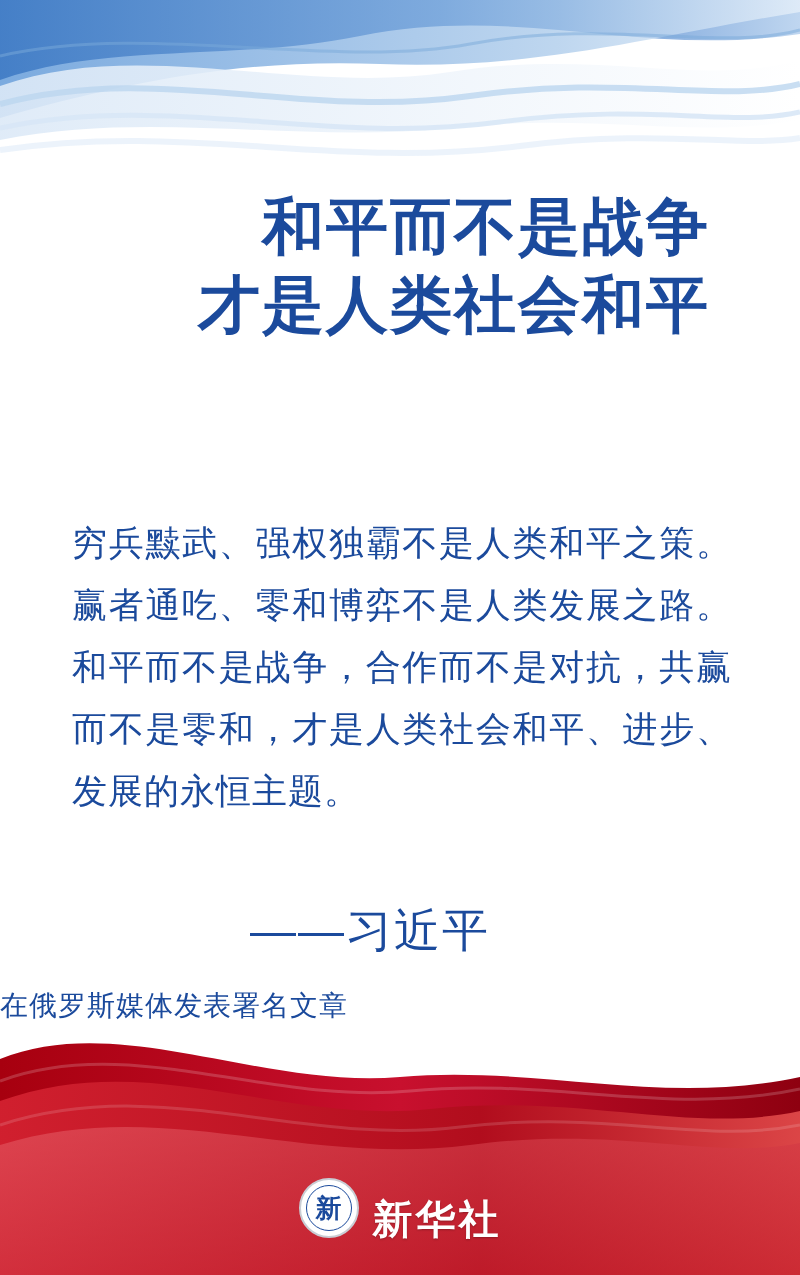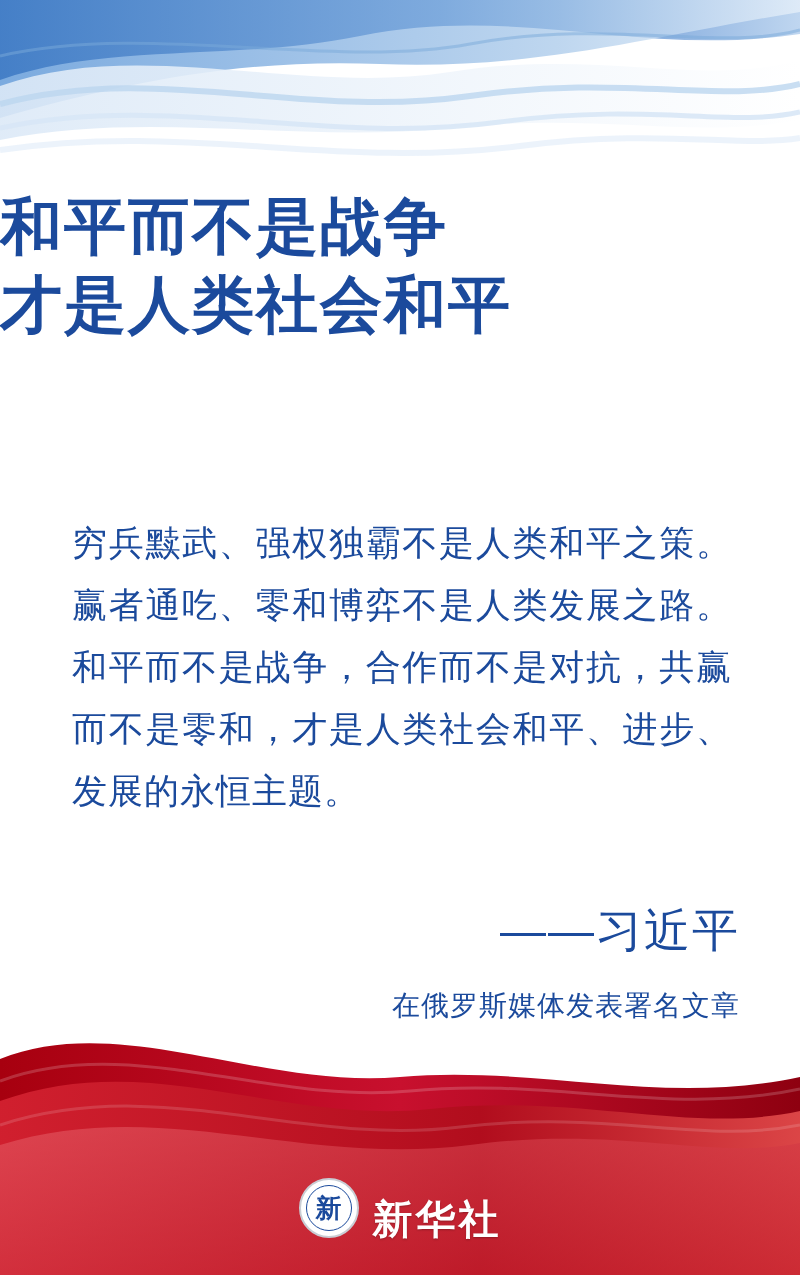--- a/index.html
+++ b/index.html
@@ -40,21 +40,21 @@
     overflow: hidden;
   }
   .bottom-art svg { display: block; }
 
   
   .headline {
     position: absolute;
     top: 188px;
     left: 0;
     width: 710px;
-    text-align: left;
+    text-align: right;
   }
   .headline .line {
     font-size: 62px;
     line-height: 78px;
     font-weight: bold;
     color: #1b4a9c;
     letter-spacing: 2px;
     white-space: nowrap;
   }
 
@@ -78,27 +78,27 @@
     top: 900px;
     left: 0;
     width: 740px;
     text-align: right;
     color: #1b4a9c;
   }
   .attrib-name {
     font-size: 46px;
     line-height: 60px;
     letter-spacing: 2px;
+    text-align: center;
   }
   .source-block {
     position: absolute;
     top: 985px;
     left: 0;
     width: 740px;
-    text-align: right;
     color: #1b4a9c;
   }
   .source-line {
     font-size: 28px;
     line-height: 42px;
     letter-spacing: 1px;
   }
 
   
   .logo-row {

